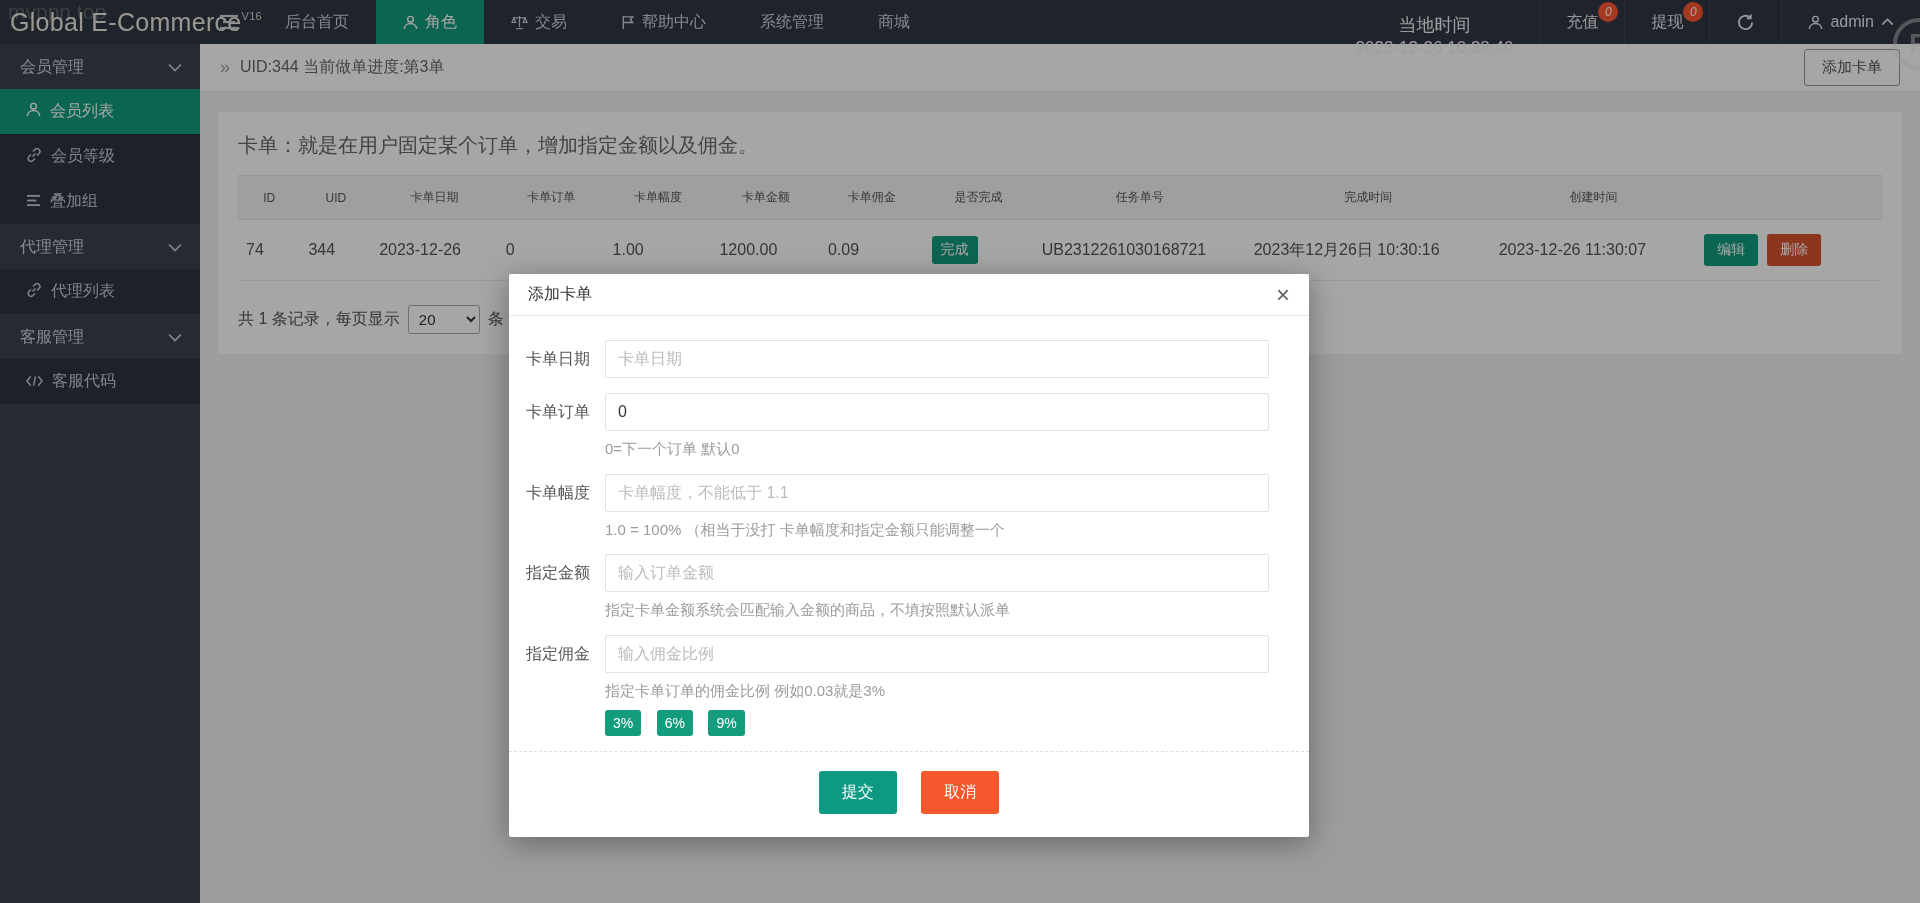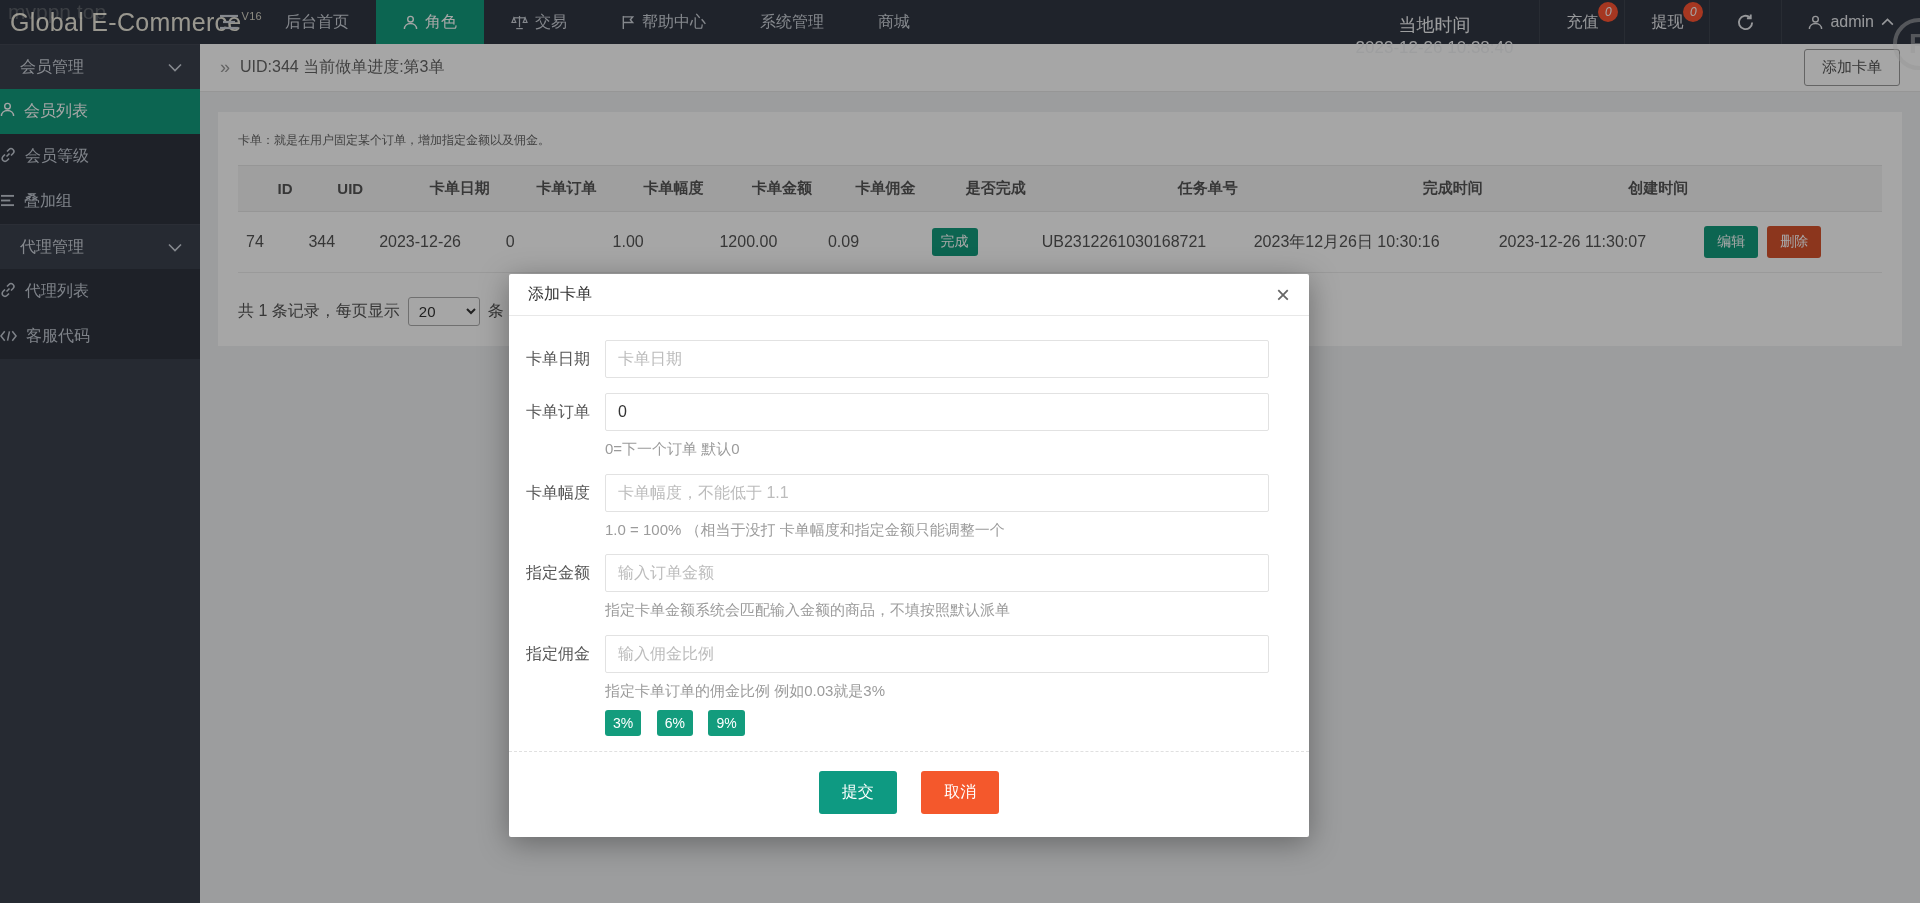--- a/index.html
+++ b/index.html
@@ -20,37 +20,37 @@
   .time-box { display:flex; flex-direction:column; justify-content:center; align-items:center; color:#f2f3f5; padding:0 26px; line-height:1.25; }
   .time-label { font-size:18px;margin-top:28px; }
   .time-value { font-size:17px; }
   .nav-link { position:relative; display:flex; align-items:center; padding:0 26px; color:#e8eaee; font-size:16px; cursor:pointer; border-left:1px solid rgba(255,255,255,.07); text-decoration:none; }
   .nav-badge { position:absolute; top:2px; right:6px; min-width:20px; height:20px; line-height:20px; text-align:center; background:#ff5533; color:#fff; border-radius:50%; font-size:12px; padding:0 3px; }
   .user-link { gap:7px; }
 
   
   .sidebar { position:absolute; top:44px; left:0; bottom:0; width:200px; background:#3b414e; z-index:9; }
   .side-group { height:45px; display:flex; align-items:center; justify-content:space-between; padding:0 18px 0 20px; color:#ced3db; font-size:16px; cursor:pointer; border-top:1px solid rgba(255,255,255,.04); }
-  .side-item { height:45px; display:flex; align-items:center; gap:9px; background:#2e333e; color:#c3c9d3; font-size:16px; cursor:pointer; text-decoration:none; }
+  .side-item { height:45px; display:flex; align-items:center; gap:9px; padding-left:26px; background:#2e333e; color:#c3c9d3; font-size:16px; cursor:pointer; text-decoration:none; }
   .side-item.active { background:#139c7d; color:#fff; }
   .side-item svg { flex:0 0 auto; }
 
   
   .main { position:absolute; left:200px; top:44px; right:0; bottom:0; background:#f0f1f3; overflow:hidden; }
   .breadcrumb-bar { height:48px; background:#ffffff; display:flex; align-items:center; padding:0 20px; border-bottom:1px solid #e6e6e6; }
   .crumb-arrows { color:#9a9a9a; font-size:18px; margin-right:10px; }
   .crumb-text { color:#666; font-size:16px;text-align:right; }
   .add-btn-outline { margin-left:auto; background:#fff; border:1px solid #9a9a9a; color:#555; font-size:15px; padding:8px 17px; border-radius:3px; cursor:pointer; font-family:inherit; }
 
   .content { padding:20px 18px; }
   .card { background:#fff; padding:20px; min-height:215px; }
-  .info-line { color:#666; font-size:12px; margin-bottom:16px; }
+  .info-line { color:#666; font-size:20px; margin-bottom:16px; }
 
   table.grid { width:100%; border-collapse:collapse; table-layout:fixed; }
-  table.grid th { background:#f4f4f5; color:#555; font-weight:bold; font-size:15px; text-align:right; padding:13px 8px; border-top:1px solid #e7e7e7; border-bottom:1px solid #e7e7e7; white-space:nowrap; overflow:hidden; }
+  table.grid th { background:#f4f4f5; color:#555; font-weight:normal; font-size:12px; text-align:center; padding:13px 8px; border-top:1px solid #e7e7e7; border-bottom:1px solid #e7e7e7; white-space:nowrap; overflow:hidden; }
   table.grid td { color:#555; font-size:16px; padding:14px 8px; border-bottom:1px solid #ededed; white-space:nowrap; overflow:hidden; }
   .status-badge { display:inline-block; background:#139c7d; color:#fff; font-size:14px; padding:5px 9px; border-radius:3px; }
   .btn-edit { background:#139c7d; }
   .btn-del { background:#d8532d; }
   .row-btn { border:none; color:#fff; font-size:14px; padding:7px 13px; border-radius:3px; cursor:pointer; margin-right:9px; font-family:inherit; }
 
   .pager { margin-top:24px; color:#555; font-size:16px; display:flex; align-items:center; gap:8px; }
   .pager select { font-size:15px; padding:4px 6px; border:1px solid #adadad; border-radius:3px; background:#fff; color:#333; width:72px; }
 
   
@@ -212,20 +212,26 @@
           </svg></span>
     </div>
     <a class="side-item">
       <span><svg width="16" height="16" viewBox="0 0 16 16" fill="none" stroke="#c3c9d3" stroke-width="1.6">
             <path d="M6.5 9.5 L9.5 6.5"></path>
             <path d="M7 4.5 l2-2a2.8 2.8 0 0 1 4 4l-2 2"></path>
             <path d="M9 11.5 l-2 2a2.8 2.8 0 0 1-4-4l2-2"></path>
           </svg></span>
       <span>代理列表</span>
     </a>
+    <div class="side-group">
+      <span>客服管理</span>
+      <span><svg width="14" height="9" viewBox="0 0 14 9" fill="none" stroke="#ced3db" stroke-width="1.6">
+            <polyline points="1,1.5 7,7.5 13,1.5"></polyline>
+          </svg></span>
+    </div>
     <a class="side-item">
       <span><svg width="17" height="12" viewBox="0 0 18 12" fill="none" stroke="#c3c9d3" stroke-width="1.6">
             <polyline points="5,1 1,6 5,11"></polyline>
             <polyline points="13,1 17,6 13,11"></polyline>
             <line x1="8" y1="11" x2="10" y2="1"></line>
           </svg></span>
       <span>客服代码</span>
     </a>
   </aside>
 

